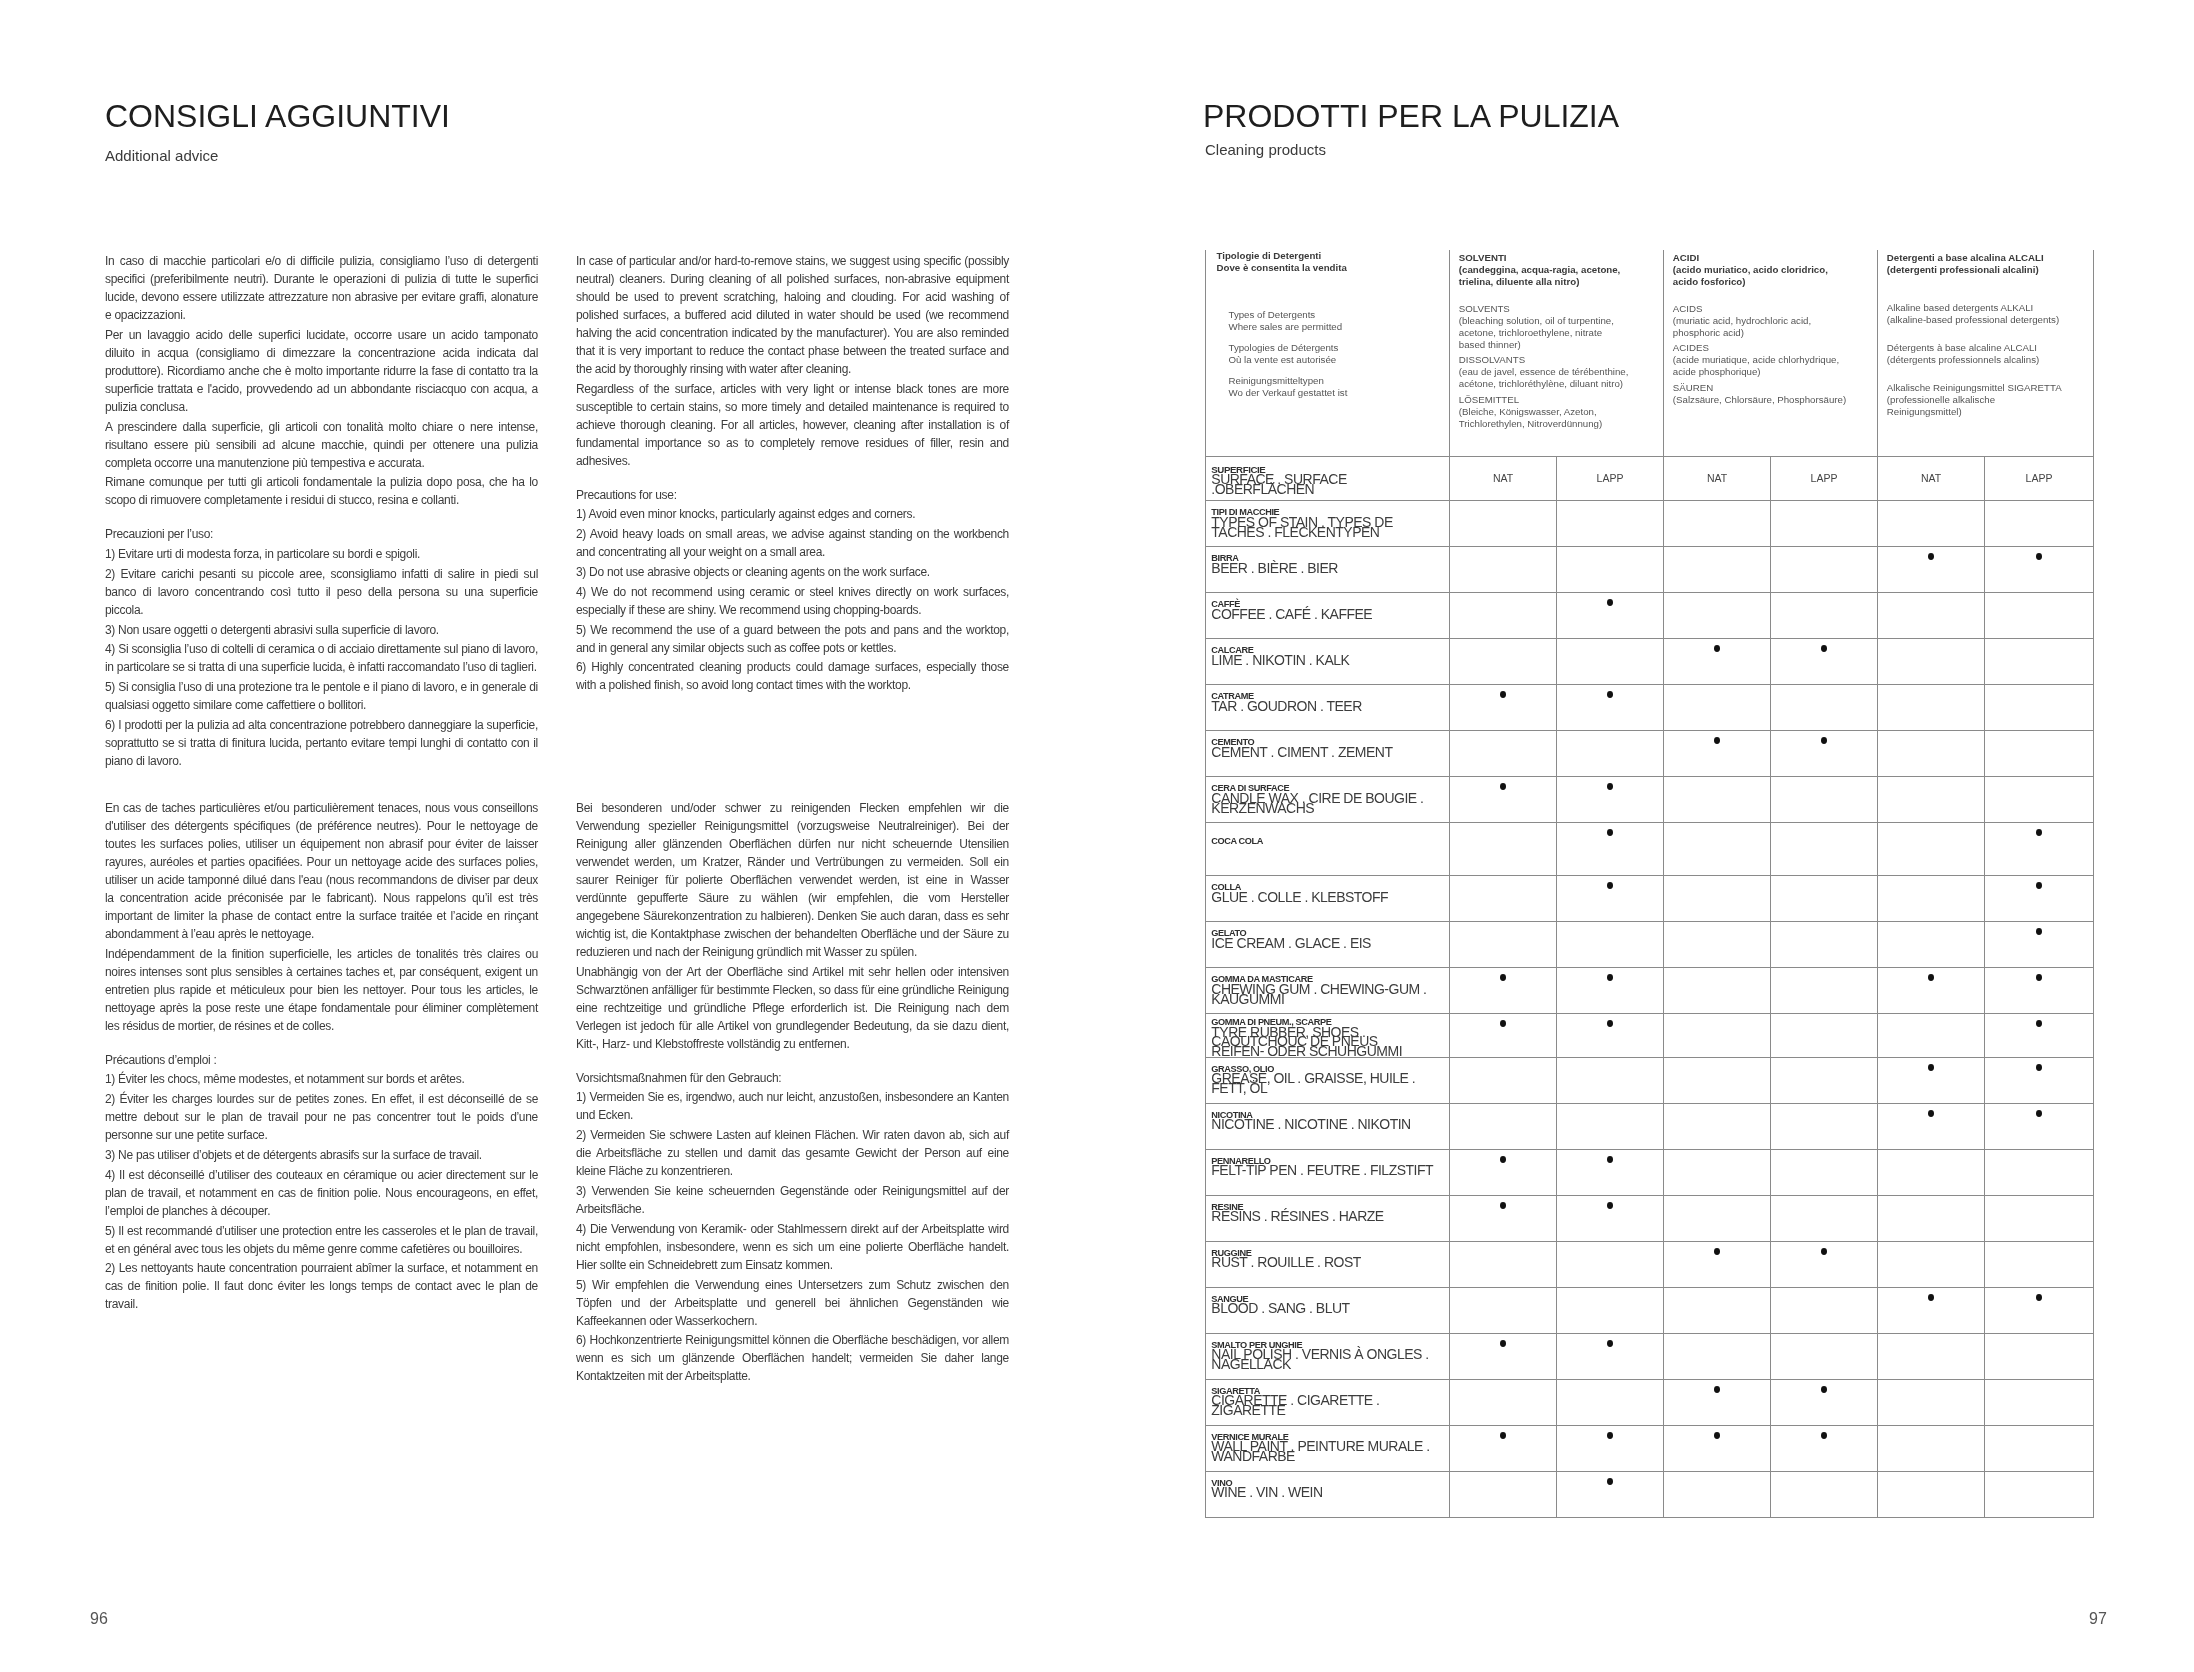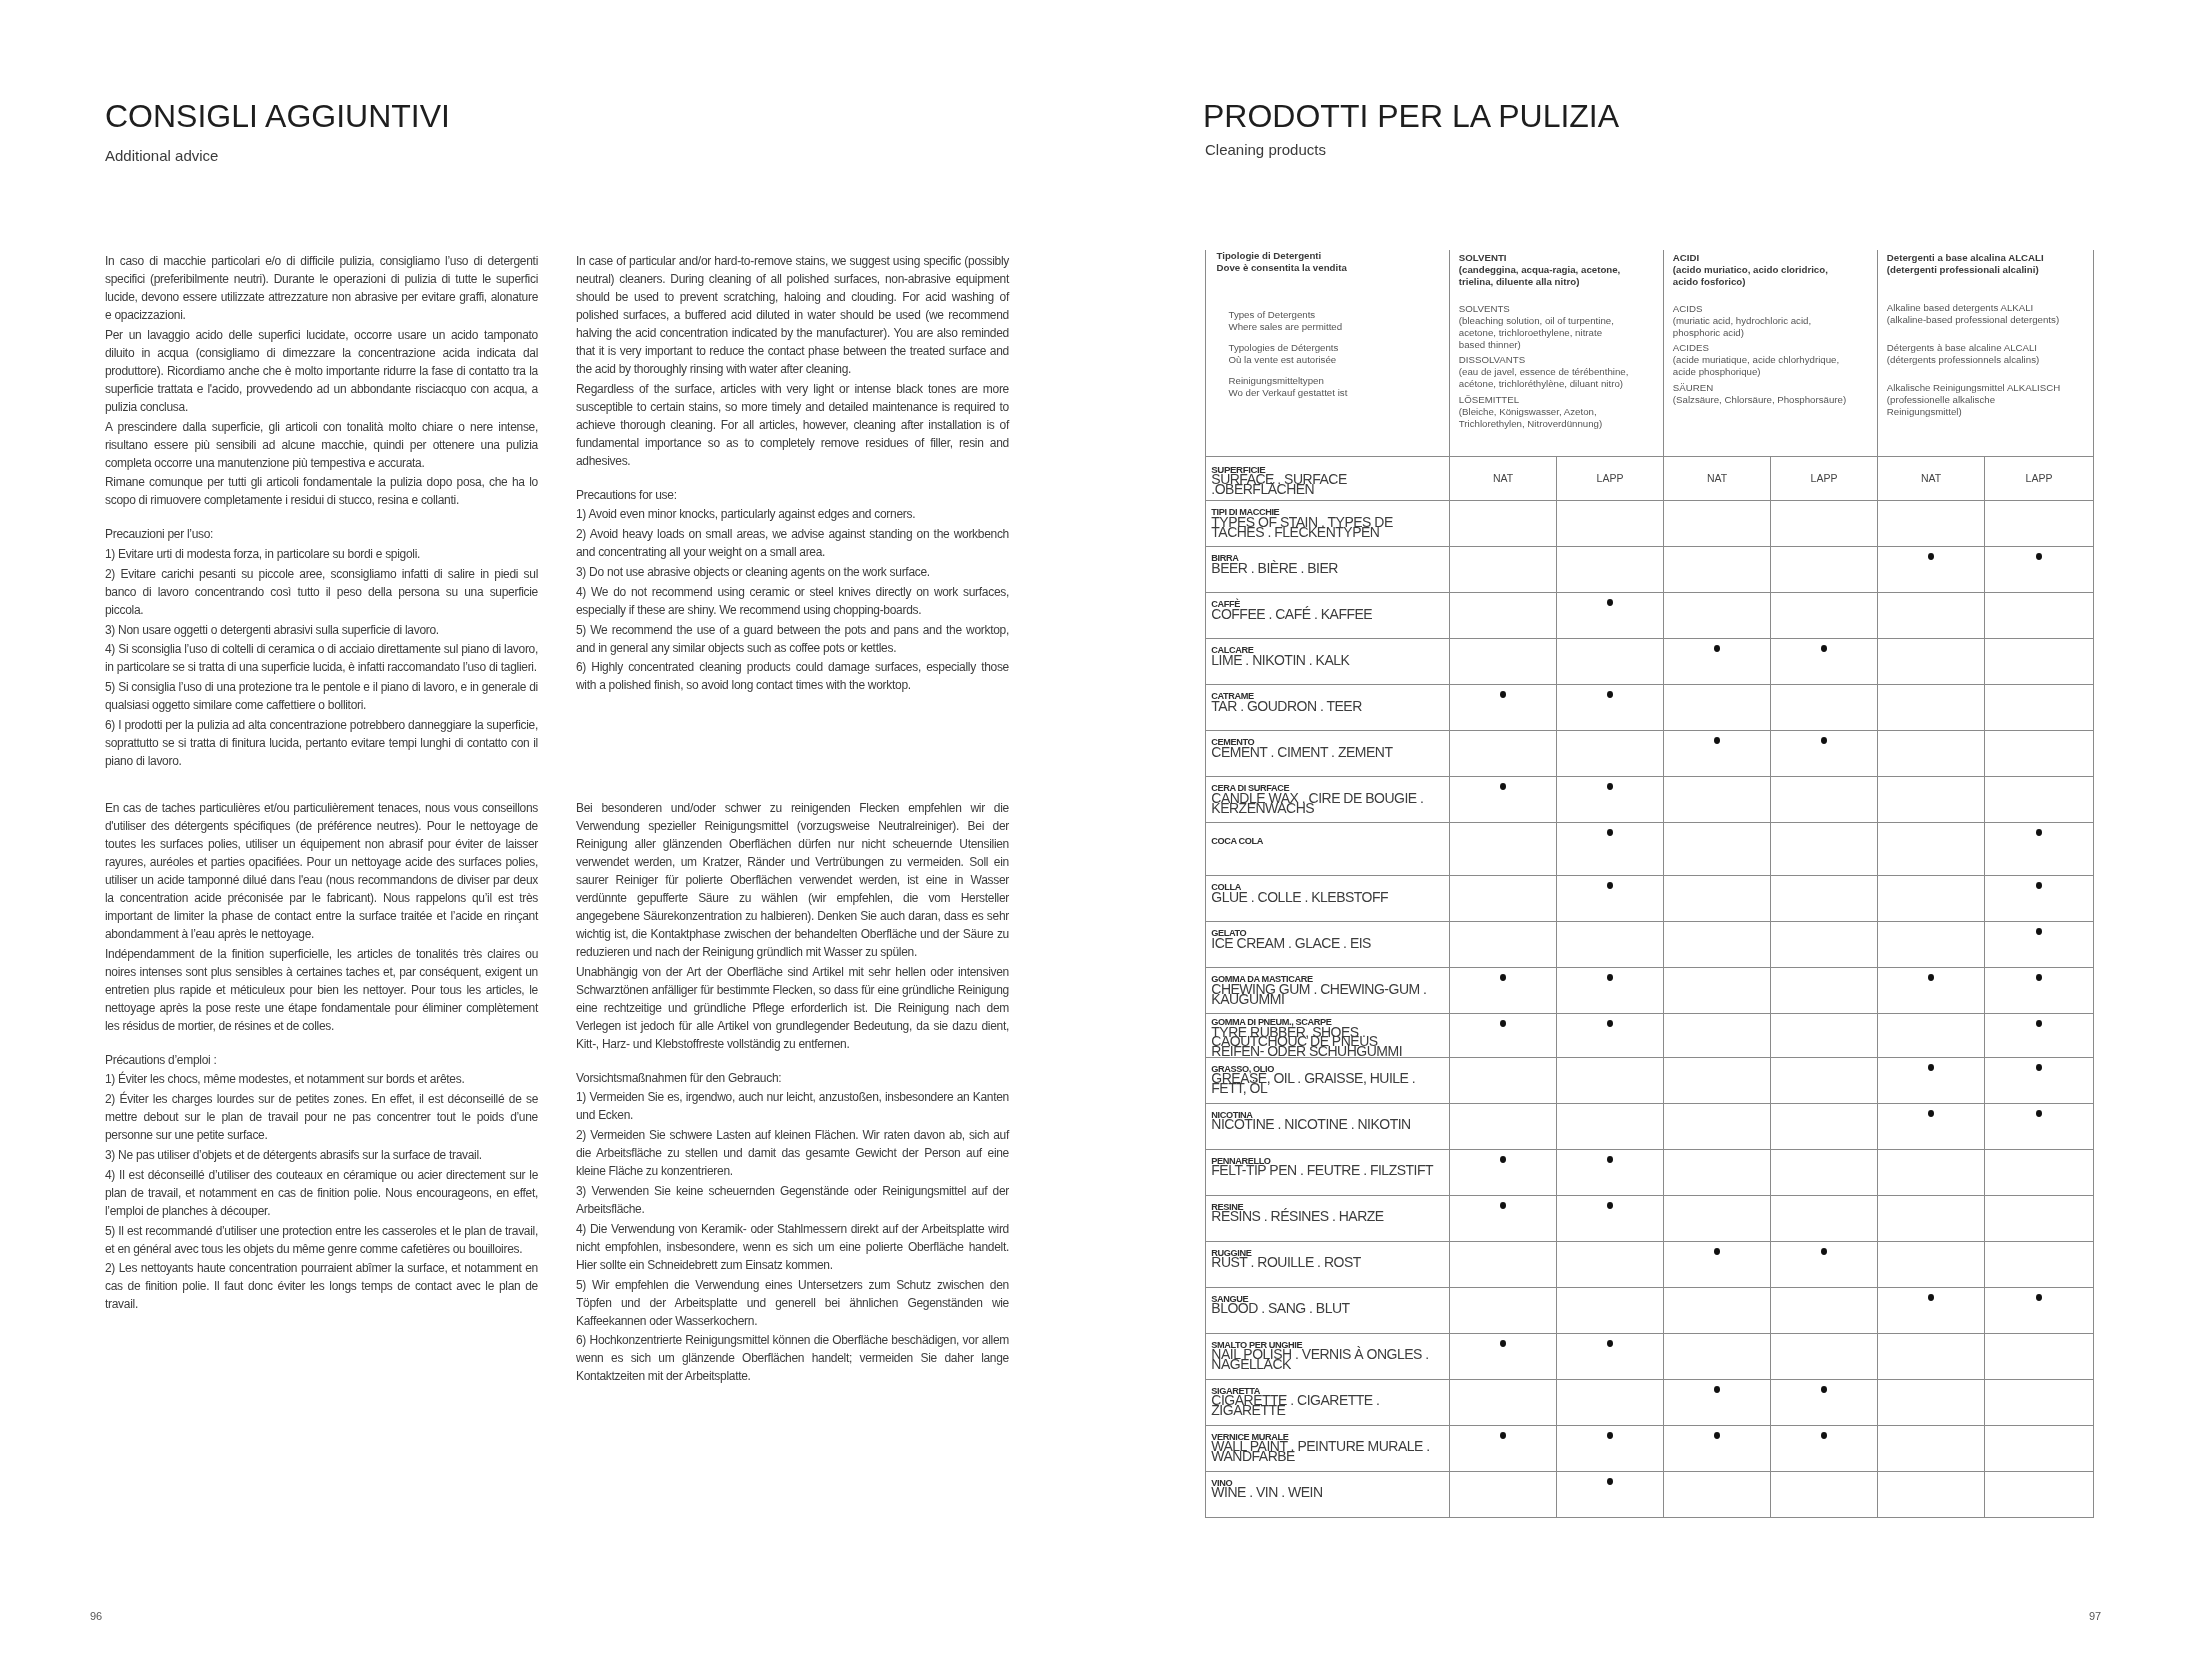--- a/index.html
+++ b/index.html
@@ -18,21 +18,21 @@
   }
   .col {
     position: absolute; width: 433px; font-size: 12px; line-height: 18px;
     color: #3c3c3c; text-align: justify;
     font-family: "Liberation Sans", sans-serif;
     letter-spacing: -0.3px;
   }
   .col p { margin: 0 0 1.8px 0; }
   .col .gap { height: 14px; }
   .page-num {
-    position: absolute; top: 1610px; font-size: 11px; color: #555;
+    position: absolute; top: 1610px; font-size: 16px; color: #555;
     font-family: "Liberation Sans", sans-serif;
   }
 
   
   table.cp {
     position: absolute; left: 1205px; top: 250px; width: 888px;
     border-collapse: collapse; table-layout: fixed;
     font-family: "Liberation Sans", sans-serif;
   }
   table.cp td, table.cp th {
@@ -203,21 +203,21 @@
           <div style="height: 26px;"></div>
           <div class="hd-n" style="margin-top: 0px;">
             <div>Alkaline based detergents ALKALI</div>
             <div>(alkaline-based professional detergents)</div>
           </div>
           <div class="hd-n" style="margin-top: 16px;">
             <div>Détergents à base alcaline ALCALI</div>
             <div>(détergents professionnels alcalins)</div>
           </div>
           <div class="hd-n" style="margin-top: 16px;">
-            <div>Alkalische Reinigungsmittel ALKALISCH</div>
+            <div>Alkalische Reinigungsmittel SIGARETTA</div>
             <div>(professionelle alkalische</div>
             <div>Reinigungsmittel)</div>
           </div>
         </th>
     </tr>
   </thead>
   <tbody id="tbody">
     <tr class="sub">
       <td class="lbl">
         <div class="r-it" style="font-size:9.7px;">SUPERFICIE</div>

